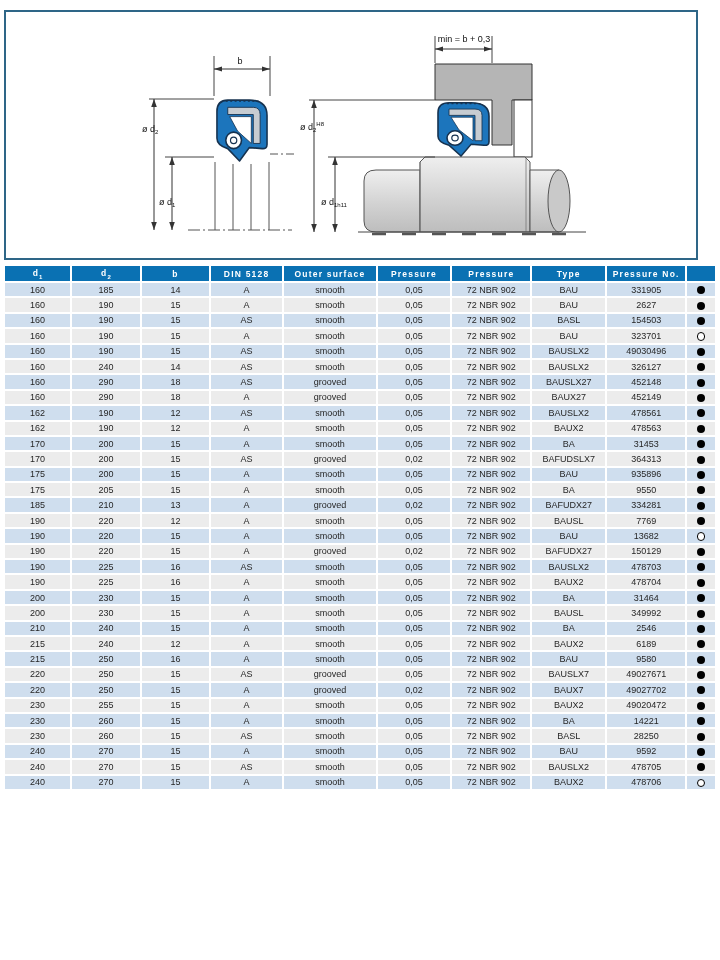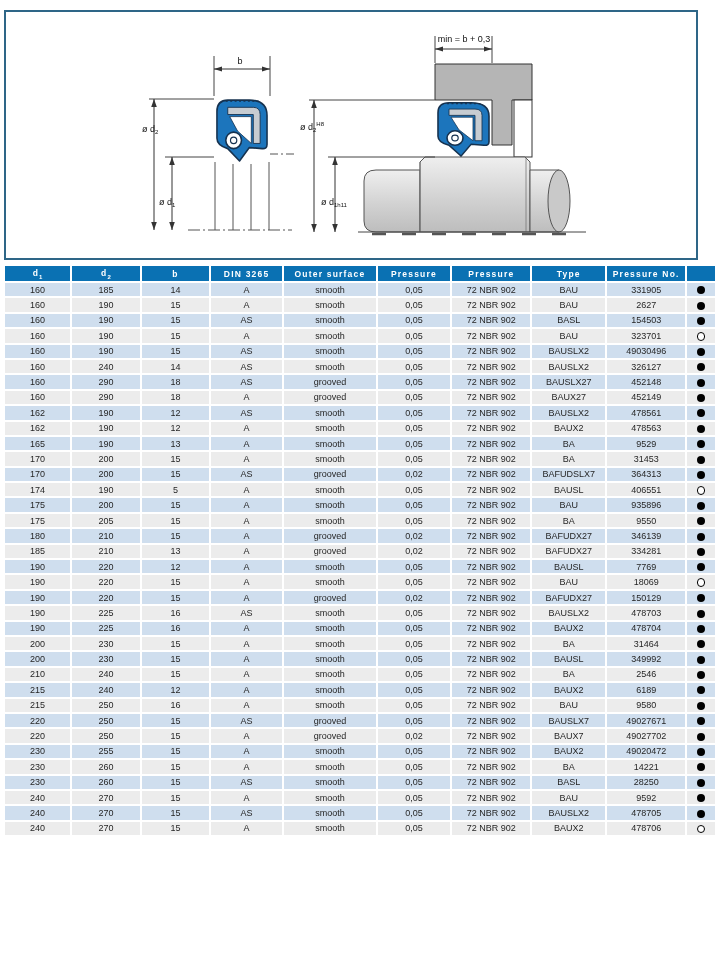--- a/index.html
+++ b/index.html
@@ -159,21 +159,21 @@
       <col style="width:11.3%">
         <col style="width:10.5%">
         <col style="width:11.3%">
       <col style="width:4.0%">
     </colgroup>
     <thead>
       <tr id="head-row">
           <th>d<sub>1</sub></th>
           <th>d<sub>2</sub></th>
           <th>b</th>
-          <th>DIN 3265</th>
+          <th>DIN 5128</th>
           <th>Outer surface</th>
           <th>Pressure</th>
           <th>Pressure</th>
           <th>Type</th>
           <th>Pressure No.</th>
           <th></th>
         </tr>
     </thead>
     <tbody id="body-rows">
         <tr>
@@ -290,32 +290,20 @@
           <td>12</td>
           <td>A</td>
           <td>smooth</td>
           <td>0,05</td>
           <td>72 NBR 902</td>
           <td>BAUX2</td>
           <td>478563</td>
           <td><span class="dot filled"></span></td>
         </tr>
         <tr>
-          <td>165</td>
-          <td>190</td>
-          <td>13</td>
-          <td>A</td>
-          <td>smooth</td>
-          <td>0,05</td>
-          <td>72 NBR 902</td>
-          <td>BA</td>
-          <td>9529</td>
-          <td><span class="dot filled"></span></td>
-        </tr>
-        <tr>
           <td>170</td>
           <td>200</td>
           <td>15</td>
           <td>A</td>
           <td>smooth</td>
           <td>0,05</td>
           <td>72 NBR 902</td>
           <td>BA</td>
           <td>31453</td>
           <td><span class="dot filled"></span></td>
@@ -326,32 +314,20 @@
           <td>15</td>
           <td>AS</td>
           <td>grooved</td>
           <td>0,02</td>
           <td>72 NBR 902</td>
           <td>BAFUDSLX7</td>
           <td>364313</td>
           <td><span class="dot filled"></span></td>
         </tr>
         <tr>
-          <td>174</td>
-          <td>190</td>
-          <td>5</td>
-          <td>A</td>
-          <td>smooth</td>
-          <td>0,05</td>
-          <td>72 NBR 902</td>
-          <td>BAUSL</td>
-          <td>406551</td>
-          <td><span class="dot open"></span></td>
-        </tr>
-        <tr>
           <td>175</td>
           <td>200</td>
           <td>15</td>
           <td>A</td>
           <td>smooth</td>
           <td>0,05</td>
           <td>72 NBR 902</td>
           <td>BAU</td>
           <td>935896</td>
           <td><span class="dot filled"></span></td>
@@ -359,32 +335,20 @@
         <tr>
           <td>175</td>
           <td>205</td>
           <td>15</td>
           <td>A</td>
           <td>smooth</td>
           <td>0,05</td>
           <td>72 NBR 902</td>
           <td>BA</td>
           <td>9550</td>
-          <td><span class="dot filled"></span></td>
-        </tr>
-        <tr>
-          <td>180</td>
-          <td>210</td>
-          <td>15</td>
-          <td>A</td>
-          <td>grooved</td>
-          <td>0,02</td>
-          <td>72 NBR 902</td>
-          <td>BAFUDX27</td>
-          <td>346139</td>
           <td><span class="dot filled"></span></td>
         </tr>
         <tr>
           <td>185</td>
           <td>210</td>
           <td>13</td>
           <td>A</td>
           <td>grooved</td>
           <td>0,02</td>
           <td>72 NBR 902</td>
@@ -406,21 +370,21 @@
         </tr>
         <tr>
           <td>190</td>
           <td>220</td>
           <td>15</td>
           <td>A</td>
           <td>smooth</td>
           <td>0,05</td>
           <td>72 NBR 902</td>
           <td>BAU</td>
-          <td>18069</td>
+          <td>13682</td>
           <td><span class="dot open"></span></td>
         </tr>
         <tr>
           <td>190</td>
           <td>220</td>
           <td>15</td>
           <td>A</td>
           <td>grooved</td>
           <td>0,02</td>
           <td>72 NBR 902</td>

